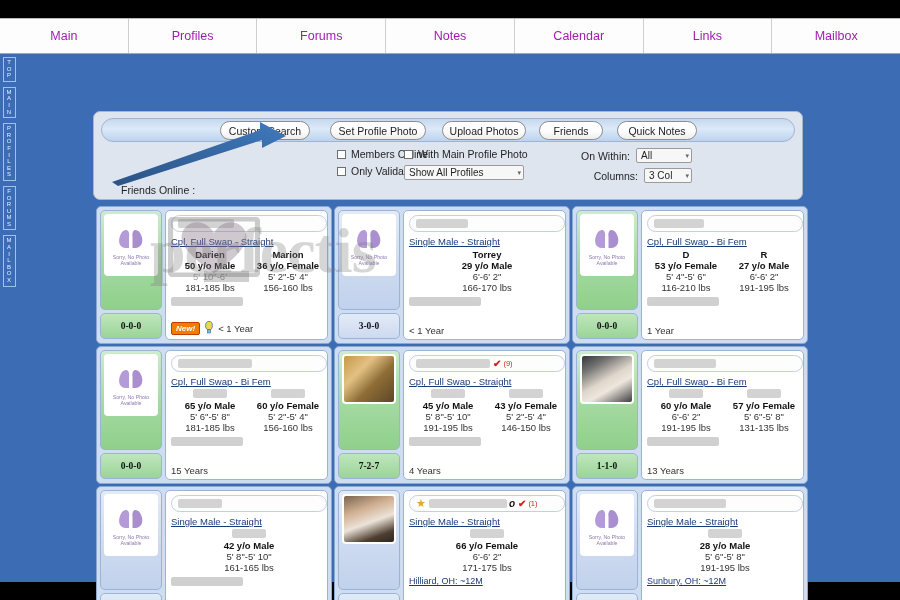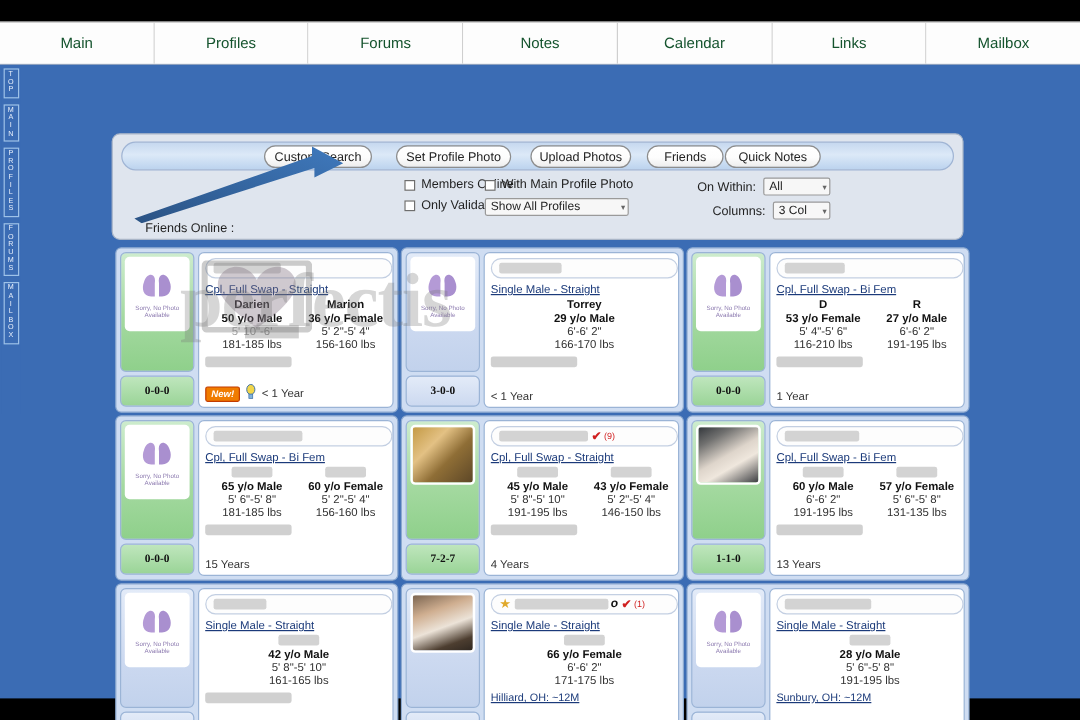--- a/index.html
+++ b/index.html
@@ -14,21 +14,21 @@
   #screen { position: relative; width: 900px; height: 600px; background: #000; }
 
   
   #topnav {
     position: absolute; left: 0; top: 18px; width: 900px; height: 36px;
     display: flex; background: #fbfbfb;
     border-top: 1px solid #b9b9b9; border-bottom: 1px solid #9aa8c0;
   }
   .navtab {
     flex: 1 1 0; display: flex; align-items: center; justify-content: center;
-    font-size: 12.5px; color: #14532d; background: #fdfdfd;
+    font-size: 12.5px; color: #a21caf; background: #fdfdfd;
     border-right: 1px solid #cfcfcf;
     height: 100%;
     cursor: pointer;
   }
   .navtab:last-child { border-right: none; }
 
   
   #page {
     position: absolute; left: 0; top: 54px; width: 900px; height: 528px;
     background: #3b6cb4;
@@ -278,21 +278,21 @@
           <span>X</span>
         </div>
       </div>
 
     <div id="toolbar">
       <div id="btnbar">
           <div class="pill" style="left: 118px; width: 90px;">Custom Search</div>
           <div class="pill" style="left: 228px; width: 96px;">Set Profile Photo</div>
           <div class="pill" style="left: 340px; width: 84px;">Upload Photos</div>
           <div class="pill" style="left: 437px; width: 64px;">Friends</div>
-          <div class="pill" style="left: 502px; width: 80px;">Quick Notes</div>
+          <div class="pill" style="left: 515px; width: 80px;">Quick Notes</div>
         </div>
 
       <div class="optrow" style="left:243px; top:36px;">
         <label class="optline">
           <span class="cbx"></span>
           <span>Members Online</span>
         </label>
         <label class="optline">
           <span class="cbx"></span>
           <span>Only Validated Users</span>

